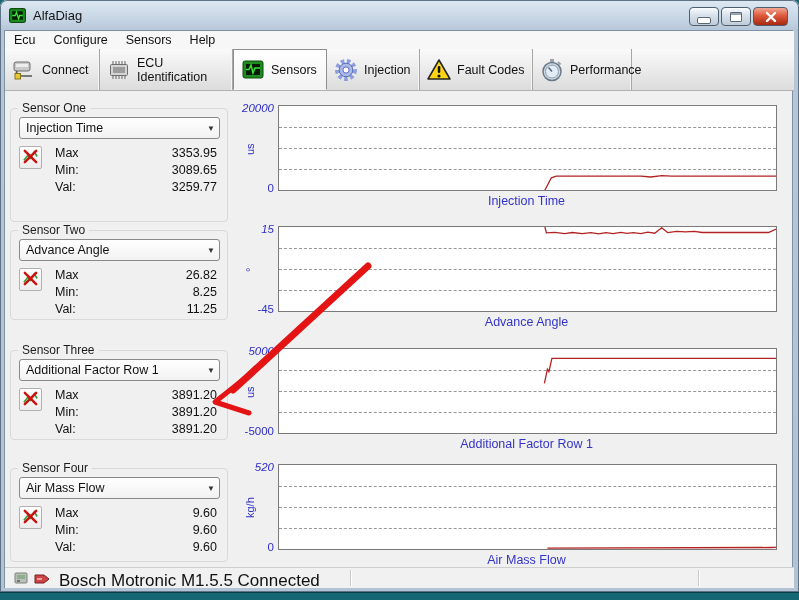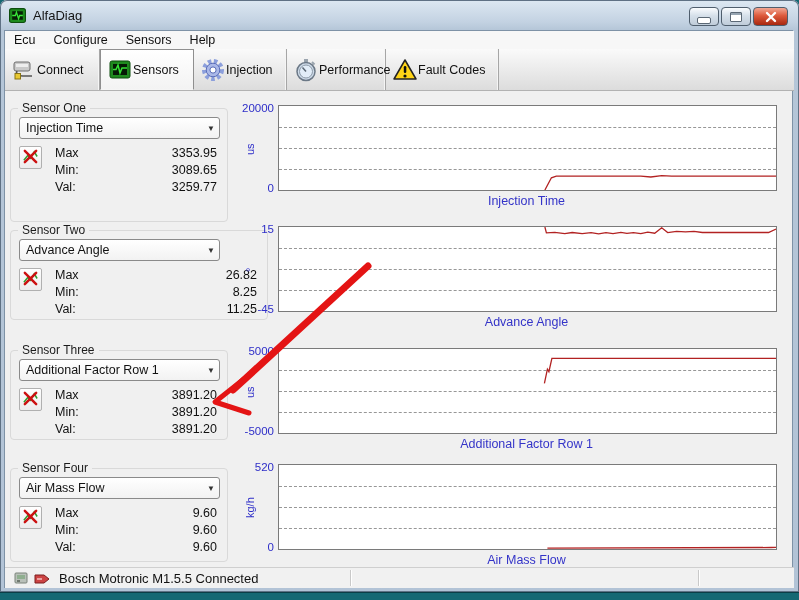--- a/index.html
+++ b/index.html
@@ -27,21 +27,21 @@
   .glyph-max{width:10px;height:8px;background:#fff;border:1px solid #5b6875;border-radius:1px;box-shadow:inset 0 2px 0 #97a5b2;}
   
   .client-shell{position:absolute;left:4px;top:30px;width:789px;height:558px;
     background:#f0f0f0;border:1px solid #7e92a6;box-sizing:border-box;}
   .menubar{position:absolute;left:5px;top:31px;width:789px;height:18px;background:#f7f7f7;
     display:flex;align-items:center;font-size:12.5px;color:#111;}
   .menu-item{padding:1px 9px;cursor:default;}
   .toolbar{position:absolute;left:5px;top:49px;width:789px;height:42px;
     background:linear-gradient(#fafafa,#dcdcdc);border-bottom:1px solid #b2b2b2;
     display:flex;align-items:stretch;box-sizing:border-box;}
-  .tab{display:flex;align-items:center;padding-left:6px;box-sizing:border-box;
+  .tab{display:flex;align-items:center;gap:5px;padding-left:6px;box-sizing:border-box;
     border-right:1px solid #a6a6a6;box-shadow:inset -1px 0 0 #f5f5f5;font-size:12.5px;color:#111;cursor:default;}
   .tab.active{background:linear-gradient(#ffffff,#f3f3f3);border:1px solid #8f8f8f;border-bottom:1px solid #f5f5f5;
     box-shadow:none;z-index:2;}
   .tab svg{flex:0 0 auto;}
   
   .group{position:absolute;border:1px solid #d9d9d9;border-radius:4px;background:#f0f0f0;box-sizing:border-box;}
   .legend{position:absolute;top:-8px;left:7px;background:#f0f0f0;padding:0 4px;font-size:12px;color:#1b1b1b;}
   .combo{position:absolute;left:8px;top:8px;width:201px;height:22px;background:linear-gradient(#ffffff,#f2f2f2);
     border:1px solid #8a8a8a;border-radius:3px;box-sizing:border-box;display:flex;align-items:center;cursor:default;}
   .combo-text{flex:1;padding-left:6px;font-size:12.5px;color:#111;white-space:nowrap;overflow:hidden;}
@@ -49,32 +49,32 @@
   .hidebtn{position:absolute;left:8px;top:37px;width:23px;height:23px;padding:1px;
     border:1px solid #b0b0b0;border-radius:2px;background:linear-gradient(#ffffff,#ececec);cursor:default;}
   .rows{position:absolute;left:44px;top:37px;right:10px;}
   .row{display:flex;justify-content:space-between;height:17px;font-size:12.5px;color:#111;}
   
   .chart{position:absolute;left:240px;width:548px;height:104px;}
   .plot{position:absolute;left:38px;top:0;width:497px;height:84px;background:#fff;
     border:1px solid #7a7a7a;box-sizing:content-box;}
   .gl{position:absolute;left:0;right:0;height:0;border-top:1px dashed #979797;}
   .ytick{position:absolute;left:0;width:34px;text-align:right;font-size:11.5px;color:#2e2ec8;}
-  .ytick.t{top:-3px;}
+  .ytick.t{top:-3px;font-style:italic;}
   .ytick.b{top:77px;}
   .yunit{position:absolute;left:4px;top:26px;width:12px;font-size:11px;color:#2e2ec8;
     writing-mode:vertical-rl;transform:rotate(180deg);text-align:center;height:36px;}
   .caption{position:absolute;left:38px;top:89px;width:497px;text-align:center;
     font-size:12.5px;color:#3434c8;}
   .series{position:absolute;left:0;top:0;}
   
   .statusbar{position:absolute;left:5px;top:567px;width:789px;height:21px;background:#f1f1f1;
     border-top:1px solid #cfcfcf;box-sizing:border-box;}
   .statusbar .sicon{position:absolute;top:2px;}
-  .status-text{position:absolute;left:54px;top:3px;font-size:13px;color:#111;}
+  .status-text{position:absolute;left:54px;top:3px;font-size:17px;color:#111;}
   .sdiv{position:absolute;top:2px;height:16px;width:1px;background:#c9c9c9;box-shadow:1px 0 0 #ffffff;}
   
   #arrow-overlay{position:absolute;left:0;top:0;z-index:60;pointer-events:none;}
   .desktop-strip{position:absolute;left:0;top:592px;width:799px;height:8px;background:#156873;
     box-shadow:inset 0 1px 0 #0b3d46;}
 </style>
 </head>
 <body>
 
 <div class="window">
@@ -115,54 +115,65 @@
   <div class="toolbar">
     <div class="tab" style="width:95px">
       <svg width="26" height="26" viewBox="0 0 26 26">
         <rect x="3" y="5" width="16" height="9" rx="2" fill="#c9c9c9" stroke="#6e6e6e"></rect>
         <rect x="5" y="7" width="12" height="3" fill="#ededed"></rect>
         <path d="M6 14 C4 18 8 19 12 19 L21 19" fill="none" stroke="#555" stroke-width="1.6"></path>
         <rect x="4" y="16.5" width="5.5" height="5.5" fill="#e8c832" stroke="#8a7411"></rect>
       </svg>
       <span>Connect</span>
     </div>
+    <div class="tab" style="width:133px">
+      <svg width="26" height="26" viewBox="0 0 26 26">
+        <g stroke="#8c8c8c" stroke-width="1.4">
+          <path d="M7 8 L7 4 M10 8 L10 4 M13 8 L13 4 M16 8 L16 4 M19 8 L19 4"></path>
+          <path d="M7 18 L7 22 M10 18 L10 22 M13 18 L13 22 M16 18 L16 22 M19 18 L19 22"></path>
+        </g>
+        <rect x="4.5" y="7.5" width="17" height="11" rx="1" fill="#d4d4d4" stroke="#6e6e6e"></rect>
+        <rect x="7" y="10" width="12" height="6" fill="#9c9c9c"></rect>
+      </svg>
+      <span>ECU Identification</span>
+    </div>
     <div class="tab active" style="width:94px">
       <svg width="26" height="26" viewBox="0 0 26 26">
         <rect x="3" y="4" width="20" height="17" rx="2" fill="#1f8a1f" stroke="#0d4d0d"></rect>
         <rect x="6" y="7" width="14" height="11" fill="#051a05"></rect>
         <polyline points="6,12.5 9,12.5 11,8 13,16 15,11 20,11" fill="none" stroke="#35e235" stroke-width="1.5"></polyline>
       </svg>
       <span>Sensors</span>
     </div>
     <div class="tab" style="width:93px">
       <svg width="26" height="26" viewBox="0 0 26 26">
         <circle cx="13" cy="13" r="8.5" fill="none" stroke="#8c9fdc" stroke-width="5" stroke-dasharray="3.4 2.4"></circle>
         <circle cx="13" cy="13" r="6.8" fill="#aab8e8" stroke="#5a6db8"></circle>
         <circle cx="13" cy="13" r="3.1" fill="#fff" stroke="#5a6db8"></circle>
       </svg>
       <span>Injection</span>
+    </div>
+    <div class="tab" style="width:113px">
+      <svg width="26" height="26" viewBox="0 0 26 26">
+        <path d="M13 3 L24 22 L2 22 Z" fill="#ffd417" stroke="#222" stroke-width="1.5" stroke-linejoin="round"></path>
+        <rect x="11.8" y="9" width="2.5" height="7" rx="1.2" fill="#111"></rect>
+        <circle cx="13" cy="19" r="1.6" fill="#111"></circle>
+      </svg>
+      <span>Fault Codes</span>
     </div>
     <div class="tab" style="width:99px">
       <svg width="26" height="26" viewBox="0 0 26 26">
         <rect x="11" y="2" width="4" height="3" fill="#9aa4ae"></rect>
         <line x1="19" y1="5" x2="21.5" y2="7.5" stroke="#9aa4ae" stroke-width="2"></line>
         <circle cx="13" cy="14.5" r="9" fill="#cfdcea" stroke="#6b7886" stroke-width="1.5"></circle>
         <circle cx="13" cy="14.5" r="6.5" fill="#e2edf8" stroke="#8d9aa8"></circle>
         <line x1="13" y1="14.5" x2="9.5" y2="10.5" stroke="#5a6774" stroke-width="1.5"></line>
       </svg>
       <span>Performance</span>
     </div>
-    <div class="tab" style="width:113px">
-      <svg width="26" height="26" viewBox="0 0 26 26">
-        <path d="M13 3 L24 22 L2 22 Z" fill="#ffd417" stroke="#222" stroke-width="1.5" stroke-linejoin="round"></path>
-        <rect x="11.8" y="9" width="2.5" height="7" rx="1.2" fill="#111"></rect>
-        <circle cx="13" cy="19" r="1.6" fill="#111"></circle>
-      </svg>
-      <span>Fault Codes</span>
-    </div>
   </div>
 
   <div class="group" style="left:10px;top:108px;width:218px;height:114px">
     <span class="legend">Sensor One</span>
     <div class="combo">
       <span class="combo-text">Injection Time</span>
       <span class="combo-arrow">▼</span>
     </div>
     <button class="hidebtn">
       <svg width="17" height="17" viewBox="0 0 18 18">
@@ -179,21 +190,21 @@
           <span>Min:</span>
           <span>3089.65</span>
         </div>
       <div class="row">
           <span>Val:</span>
           <span>3259.77</span>
         </div>
     </div>
   </div>
 
-  <div class="group" style="left:10px;top:230px;width:258px;height:90px">
+  <div class="group" style="left:10px;top:230px;width:218px;height:90px">
     <span class="legend">Sensor Two</span>
     <div class="combo">
       <span class="combo-text">Advance Angle</span>
       <span class="combo-arrow">▼</span>
     </div>
     <button class="hidebtn">
       <svg width="17" height="17" viewBox="0 0 18 18">
         <polyline points="2,13 6,8 9,11 13,4 16,9" fill="none" stroke="#2f9e2f" stroke-width="1.6"></polyline>
         <path d="M3 3 L15 15 M15 3 L3 15" stroke="#cc1111" stroke-width="2.6" stroke-linecap="round"></path>
       </svg>

